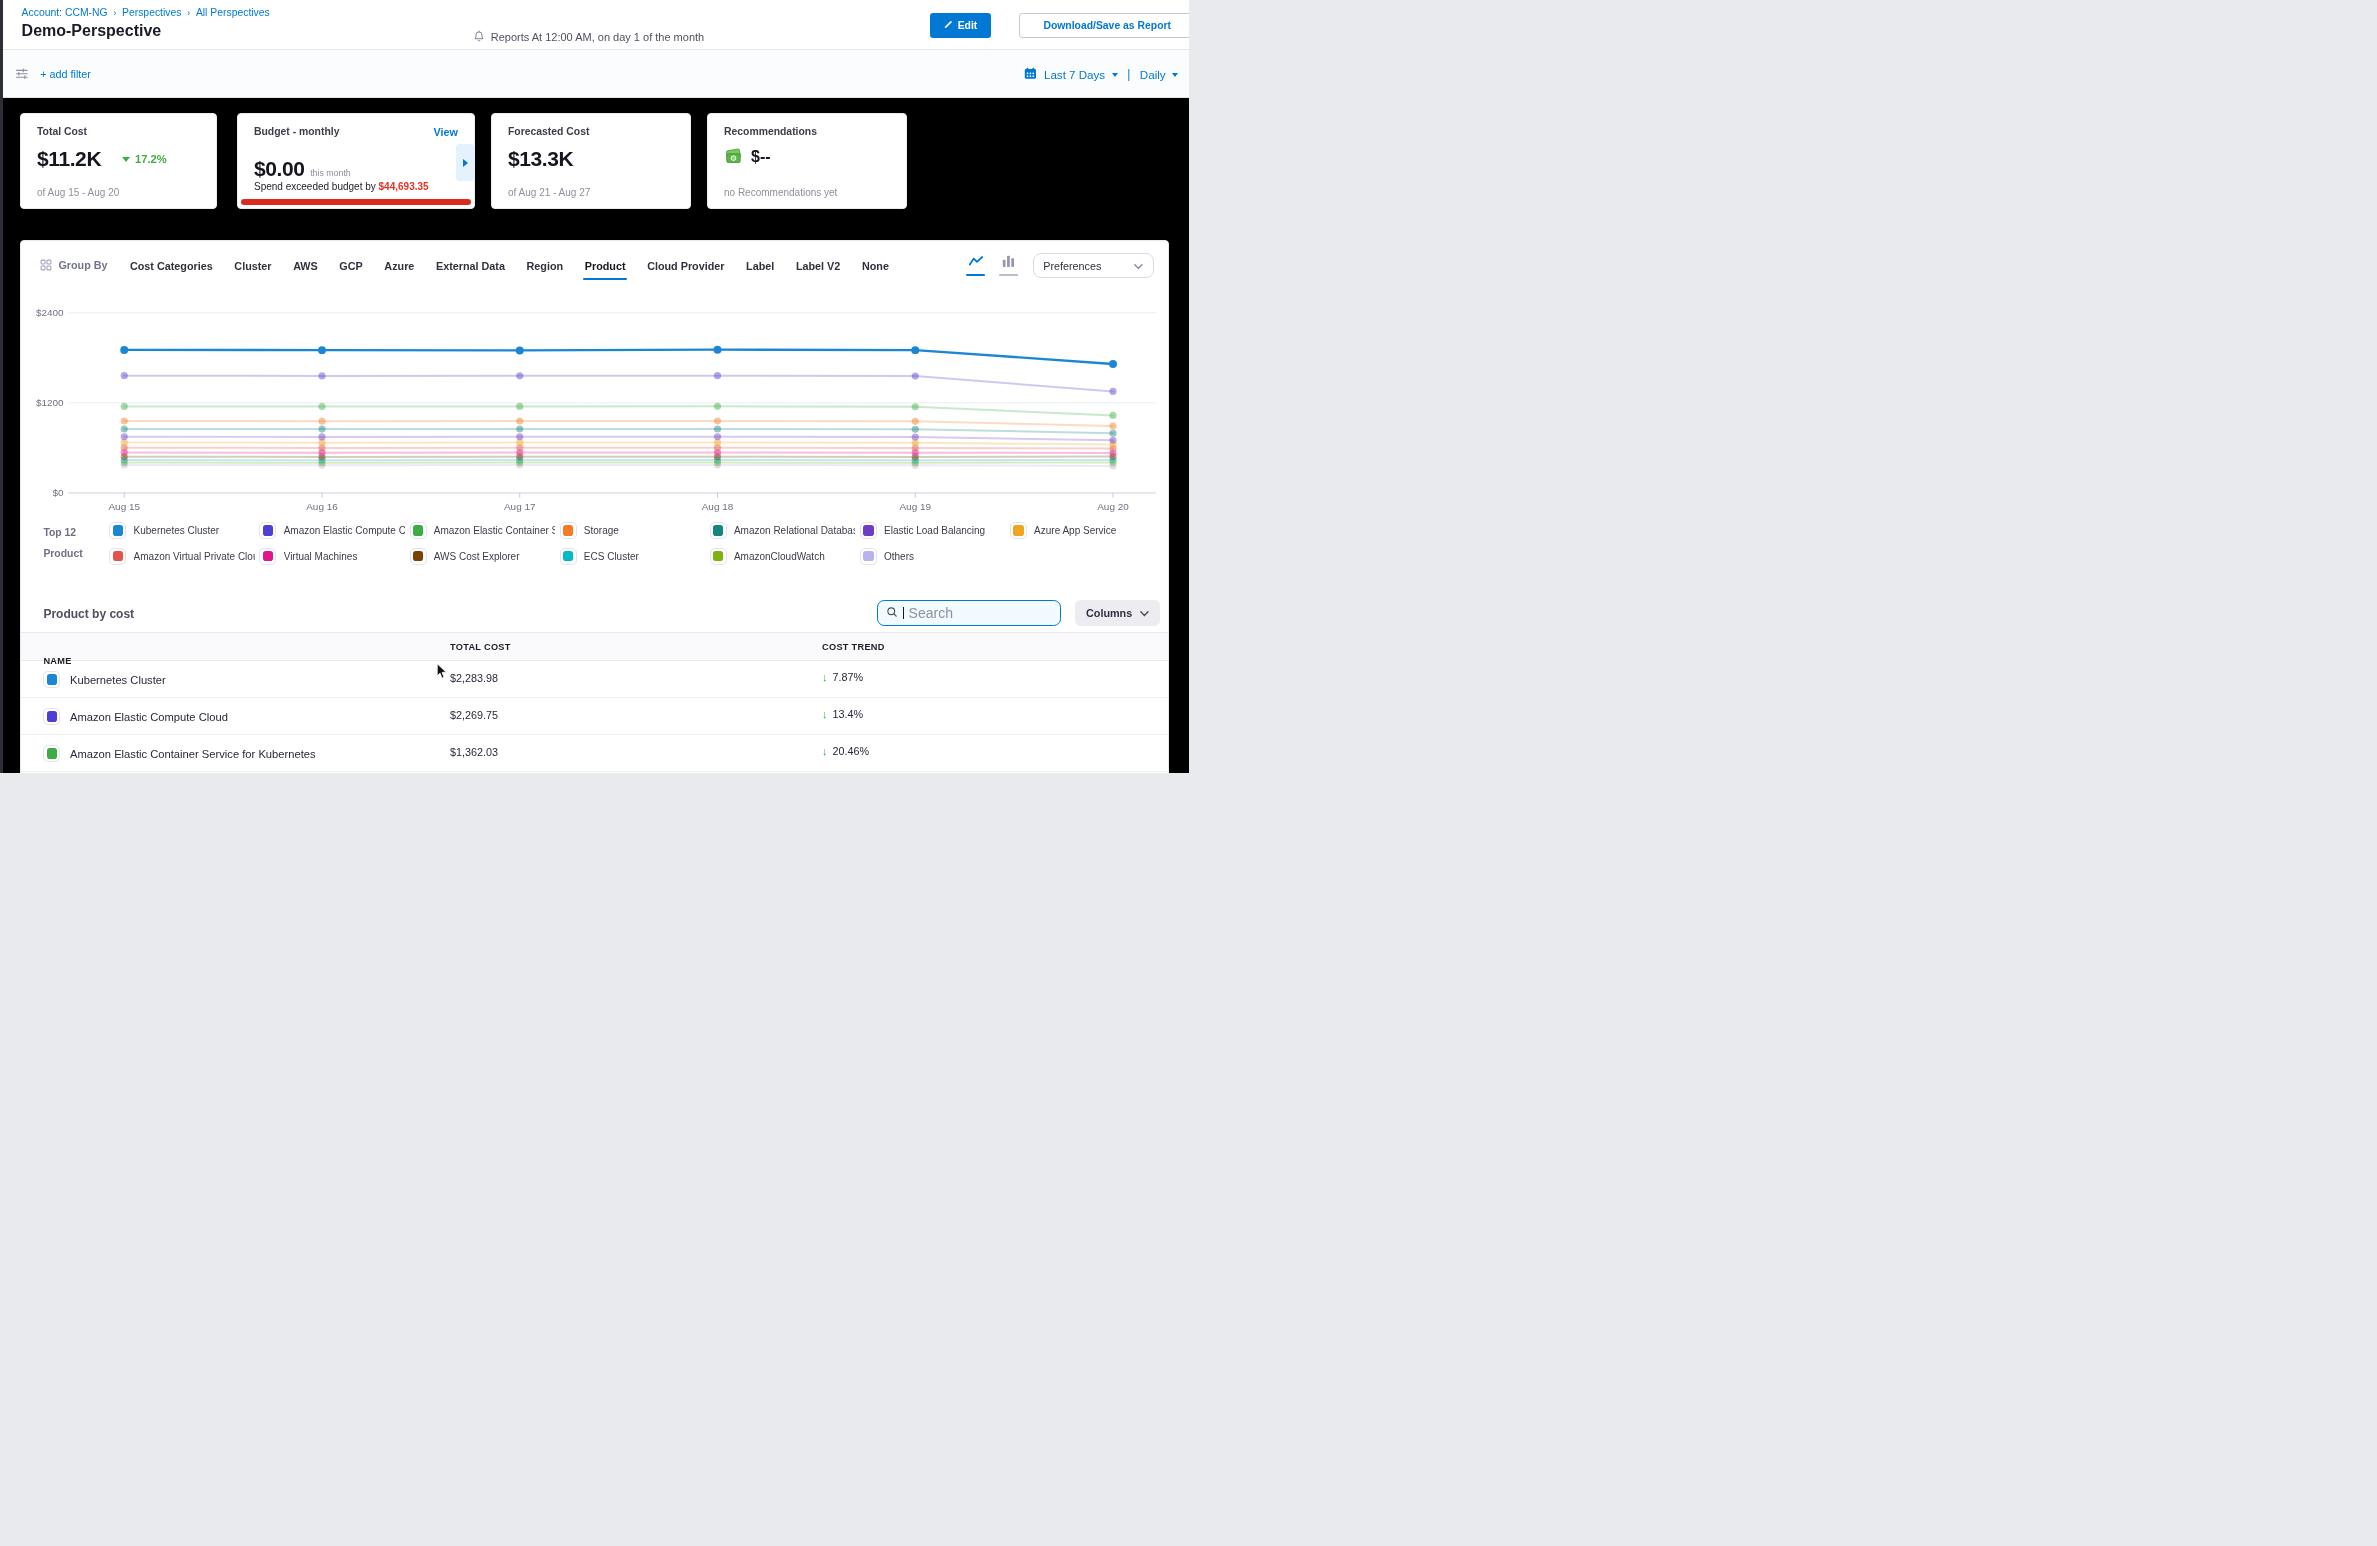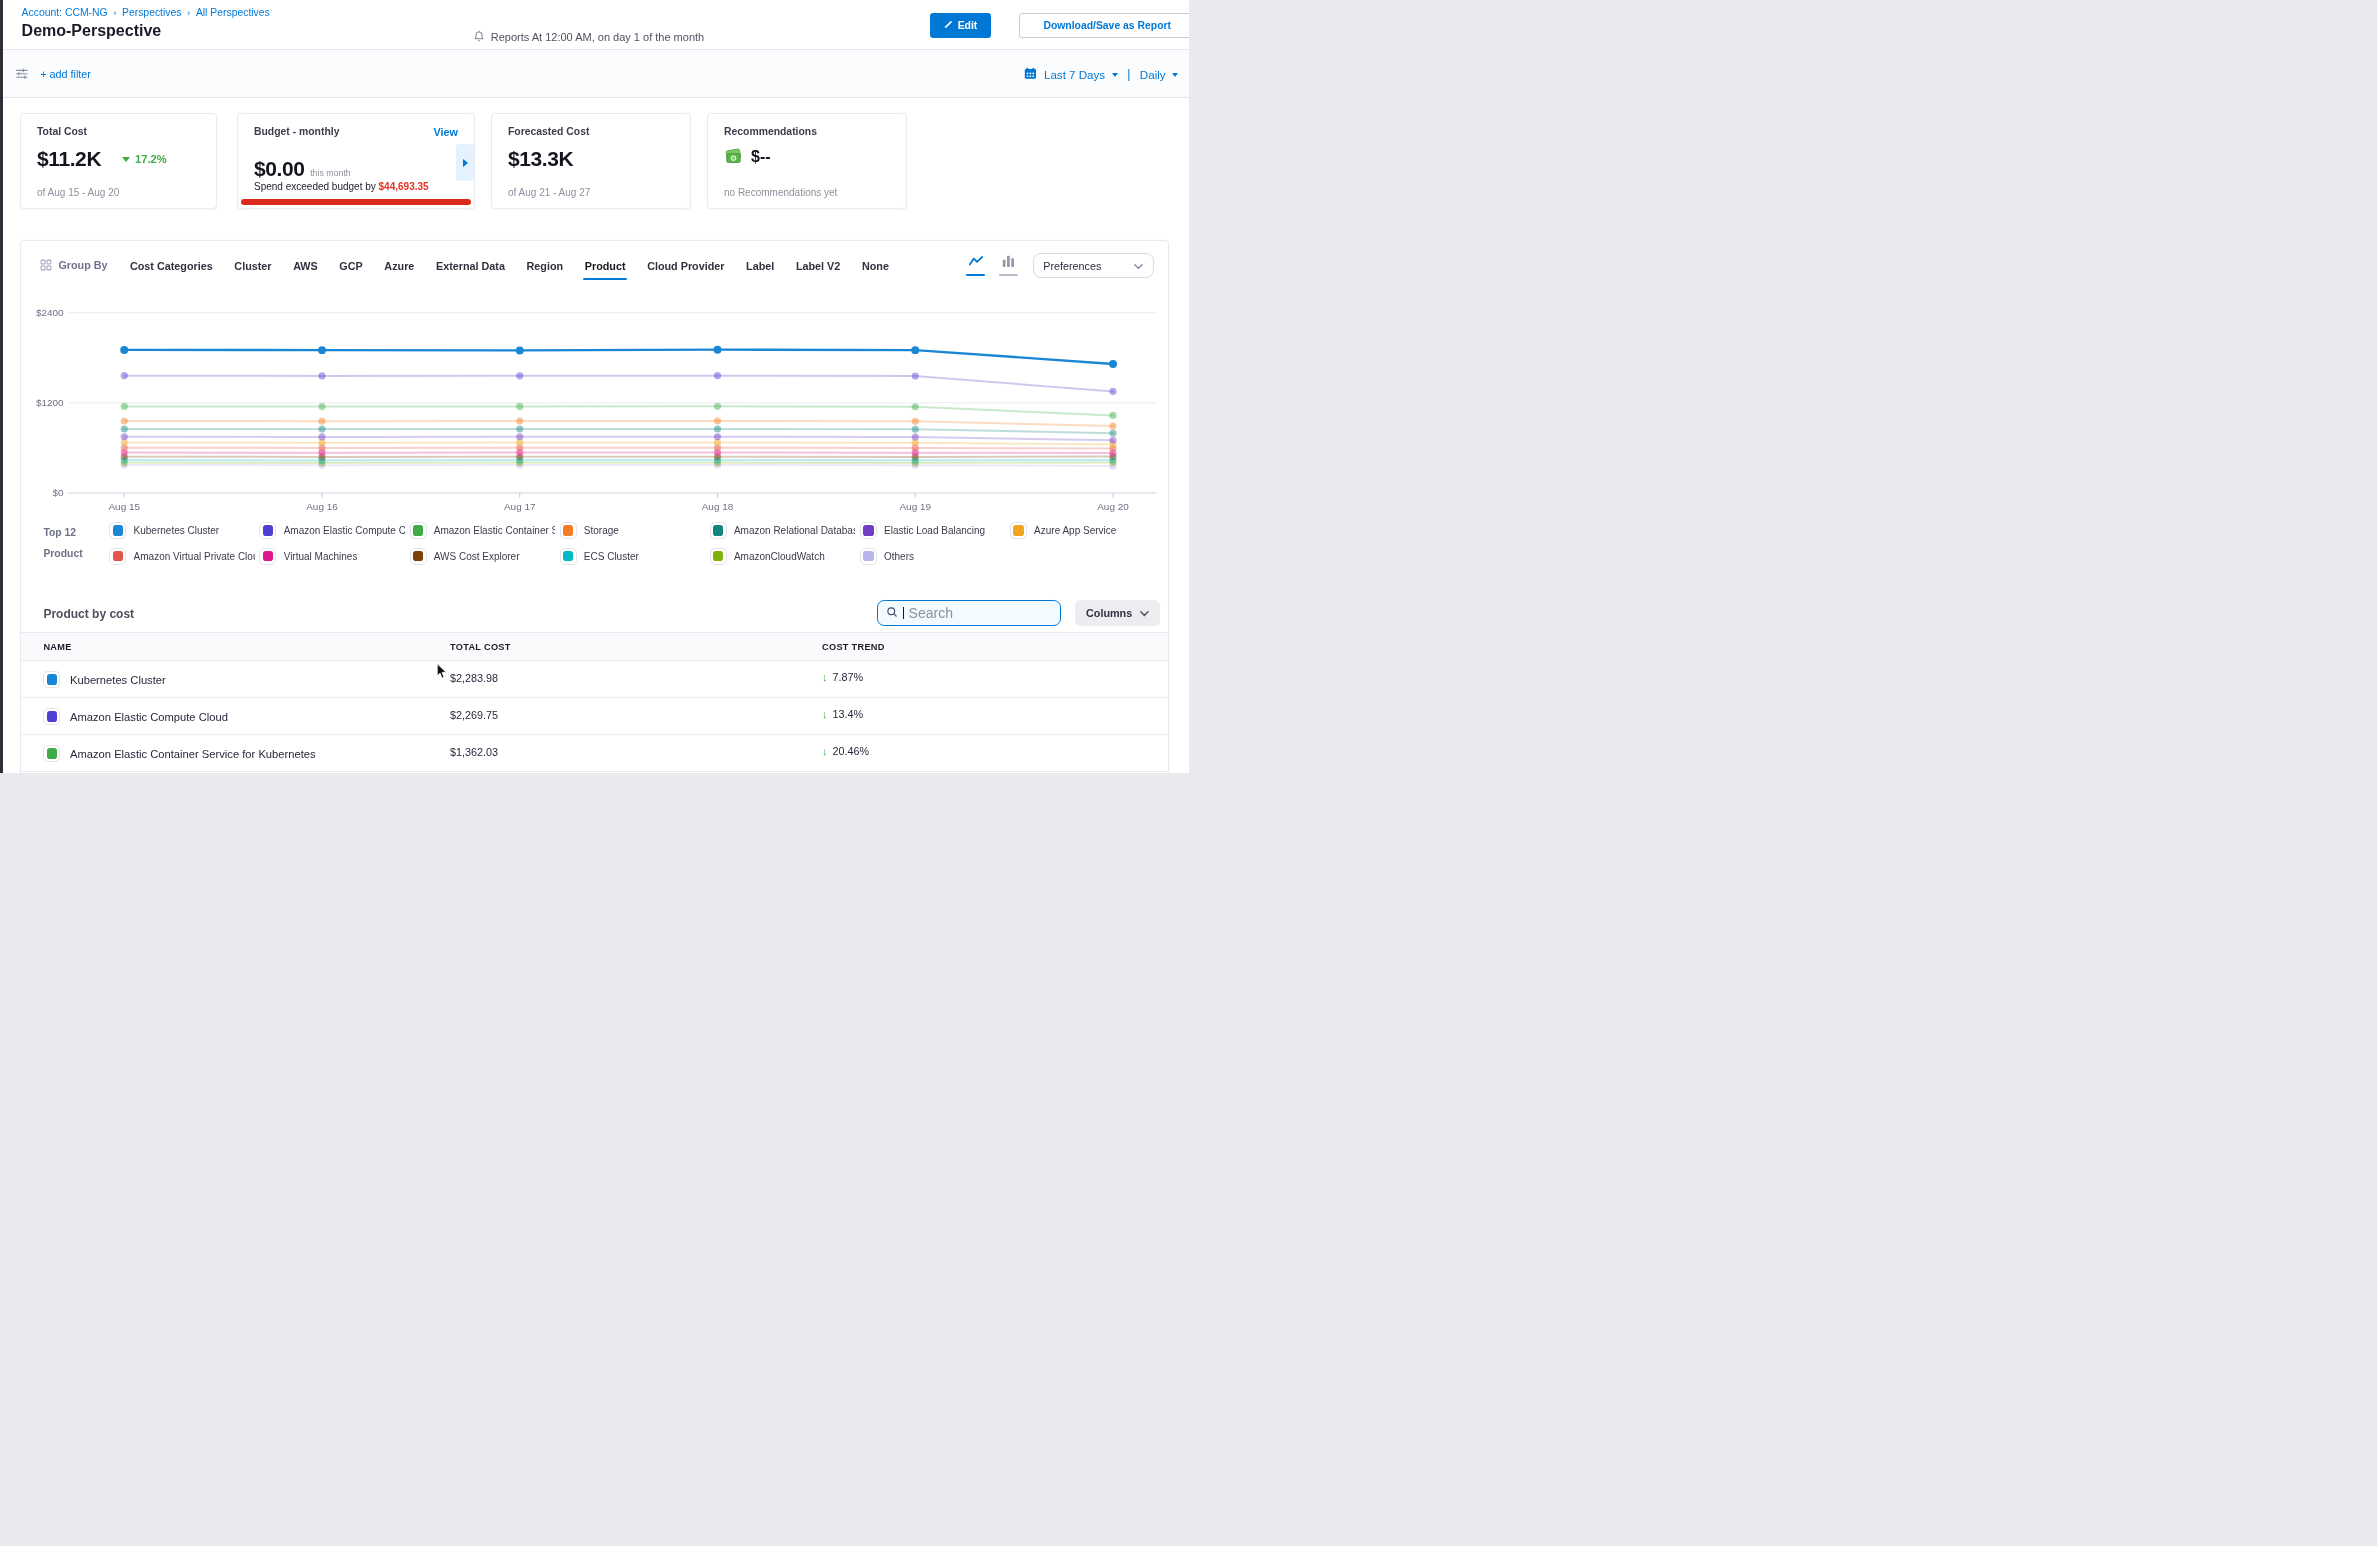--- a/index.html
+++ b/index.html
@@ -1,17 +1,17 @@
 <!DOCTYPE html>
 <html style="font-size:12.8px"><head>
 <meta charset="utf-8">
 <style>
   * { margin:0; padding:0; box-sizing:border-box; }
   body { font-family:"Liberation Sans","DejaVu Sans",sans-serif; background:#e9eaee; }
-  #app { position:relative; width:1189px; height:773px; overflow:hidden; background:#ffffff; }
+  #app { position:relative; width:1189px; height:773px; overflow:hidden; background:#000000; }
 
   .left-strip { position:absolute; left:0; top:0; width:3.2px; height:773px; background:#2e2e36; }
 
   
   .hdr { position:absolute; left:3.2px; top:0; width:1186px; height:50px; background:#fff; border-bottom:0.8px solid #e7e8ee; }
   .crumbs { position:absolute; left:18.4px; top:7.2px; font-size:10.4px; display:flex; gap:5.6px; align-items:center; }
   .crumb-link { color:#0278d5; cursor:pointer; }
   .crumb-sep { color:#0278d5; font-size:9.6px; }
   .page-title { position:absolute; left:18.4px; top:22.4px; font-size:16px; font-weight:700; color:#1b1b28; }
   .reports { position:absolute; left:470px; top:30px; display:flex; align-items:center; gap:5.6px; font-size:11px; color:#4f5162; }
@@ -76,21 +76,21 @@
   
   .tp-title { position:absolute; left:22.4px; top:366px; font-size:12px; font-weight:700; color:#4e505e; }
   .search-box { position:absolute; left:856px; top:359px; width:184px; height:26px; border:1.3px solid #0278d5; background:#f2fbff; border-radius:7.2px; display:flex; align-items:center; padding:0 8px; gap:4.8px; }
   .search-box input { border:none; outline:none; background:transparent; font-size:14px; color:#2f3040; width:136px; font-family:Liberation Sans, sans-serif; }
   .search-box input::placeholder { color:#8f90a0; }
   .caret-bar { width:1px; height:12.8px; background:#16161f; }
   .columns-btn { position:absolute; left:1054px; top:359px; width:85px; height:26px; background:#ececf1; border:none; border-radius:5.6px; display:flex; align-items:center; justify-content:center; gap:8px; font-size:10.8px; font-weight:600; color:#2f3040; cursor:pointer; font-family:Liberation Sans, sans-serif; }
 
   .tbl-header { position:absolute; left:0; right:0; top:391px; height:29px; background:#fafafc; border-top:0.8px solid #e9eaef; border-bottom:0.8px solid #e9eaef; }
   .tbl-header span { position:absolute; top:8.8px; font-size:9.2px; font-weight:700; letter-spacing:0.3px; color:#1b1c28; }
-  .th-name { left:22.4px; } .th-cost { left:429px; } .th-trend { left:801px; }
+  .th-name { left:22.4px;margin-top:14px; } .th-cost { left:429px; } .th-trend { left:801px; }
 
   .tbl-rows { position:absolute; left:0; right:0; top:420px; }
   .tbl-row { position:relative; height:37px; border-bottom:0.8px solid #ededf2; cursor:pointer; }
   .tr-name { position:absolute; left:22.4px; top:0; height:37px; display:flex; align-items:center; gap:9.6px; }
   .tr-name .nm { font-size:11.2px; color:#27283c; }
   .tr-cost { position:absolute; left:429px; top:11.2px; font-size:10.8px; color:#27283c; }
   .tr-trend { position:absolute; left:801px; top:10.4px; font-size:10.8px; color:#27283c; display:flex; gap:4.8px; align-items:center; }
   .trend-arrow { color:#42ab45; font-weight:700; font-size:11.2px; }
 
   .cursor { position:absolute; left:436px; top:663px; z-index:50; pointer-events:none; }

